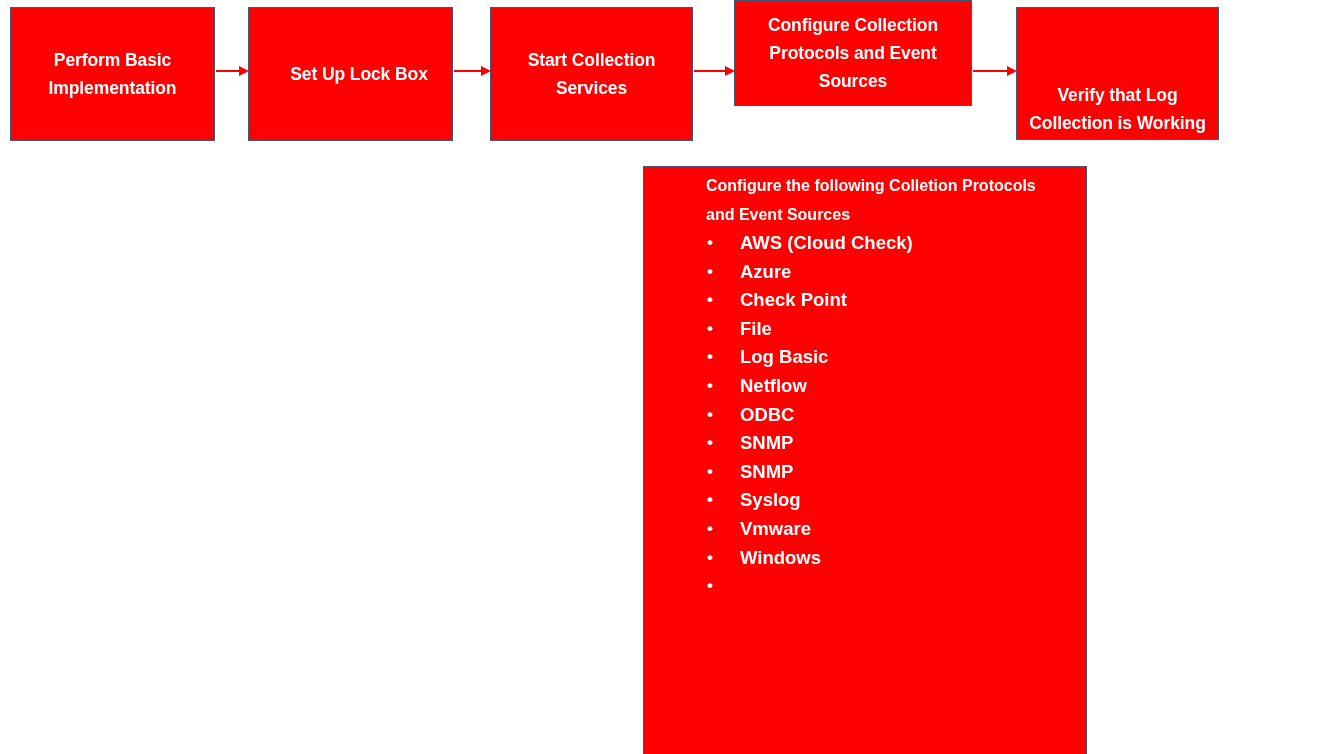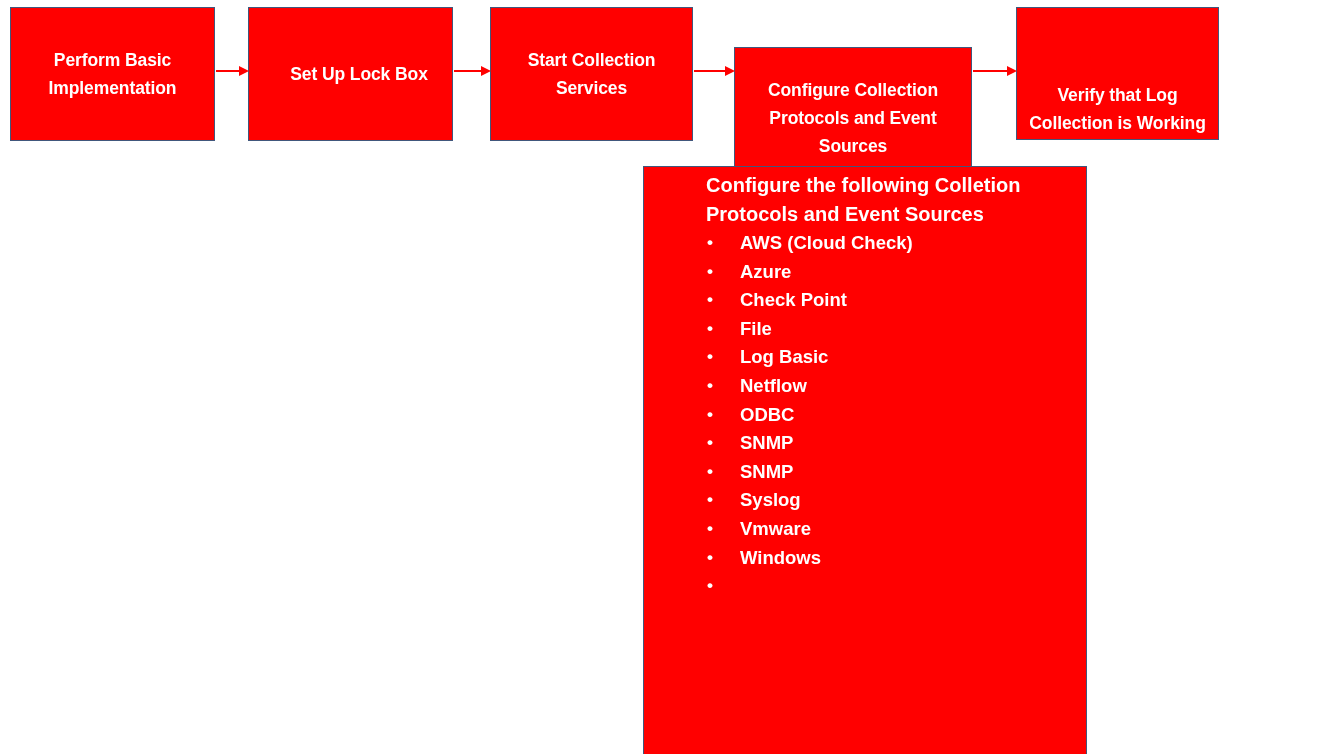--- a/index.html
+++ b/index.html
@@ -30,21 +30,21 @@
     font-size: 17.5px;
     line-height: 1.6;
     padding: 2px 8px;
     letter-spacing: -0.1px;
   }
   .proc-box .label { display: block; width: 100%; }
 
   #box-0 { left: 10px;   top: 7px;  width: 205px; height: 134px; }
   #box-1 { left: 248px;  top: 7px;  width: 205px; height: 134px; padding-left: 25px; }
   #box-2 { left: 490px;  top: 7px;  width: 203px; height: 134px; }
-  #box-3 { left: 734px;  top: 0px;  width: 238px; height: 142px; margin-top: 47px; }
+  #box-3 { left: 734px;  top: 0px;  width: 238px; height: 106px; }
   #box-4 { left: 1016px; top: 7px;  width: 203px; height: 133px; align-items: flex-end; }
 
   
   .arrow {
     position: absolute;
     height: 14px;
     display: block;
   }
   .arrow svg { display: block; overflow: visible; }
 
@@ -65,21 +65,21 @@
     border-bottom: none;
     box-sizing: border-box;
     color: #FFFFFF;
     overflow: hidden;
   }
   #detail-heading {
     position: absolute;
     left: 62px;
     top: 4px;
     width: 360px;
-    font-size: 20px;
+    font-size: 16px;
     font-weight: 600;
     line-height: 29px;
     color: #FFFFFF;
   }
   #detail-list {
     position: absolute;
     left: 60px;
     top: 62px;
     width: 380px;
     margin: 0;

